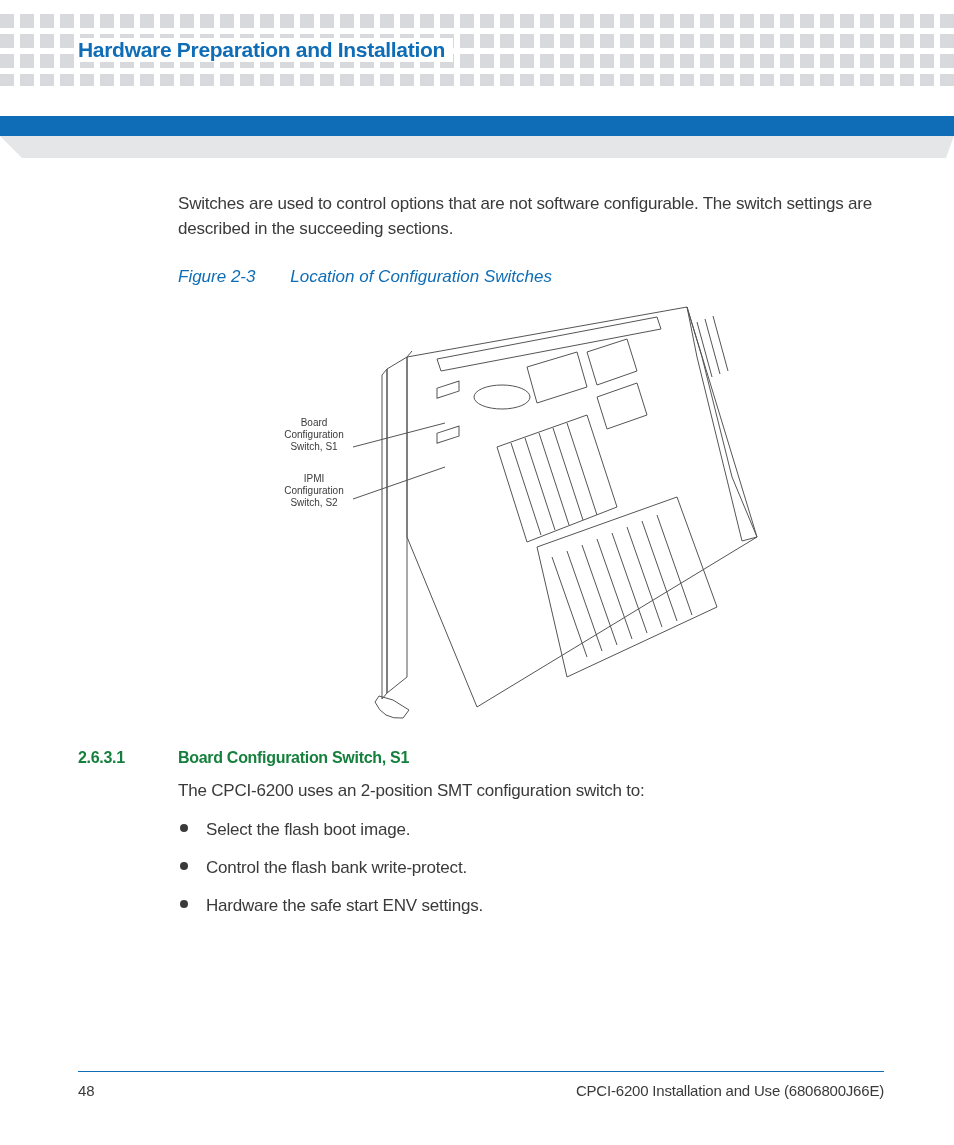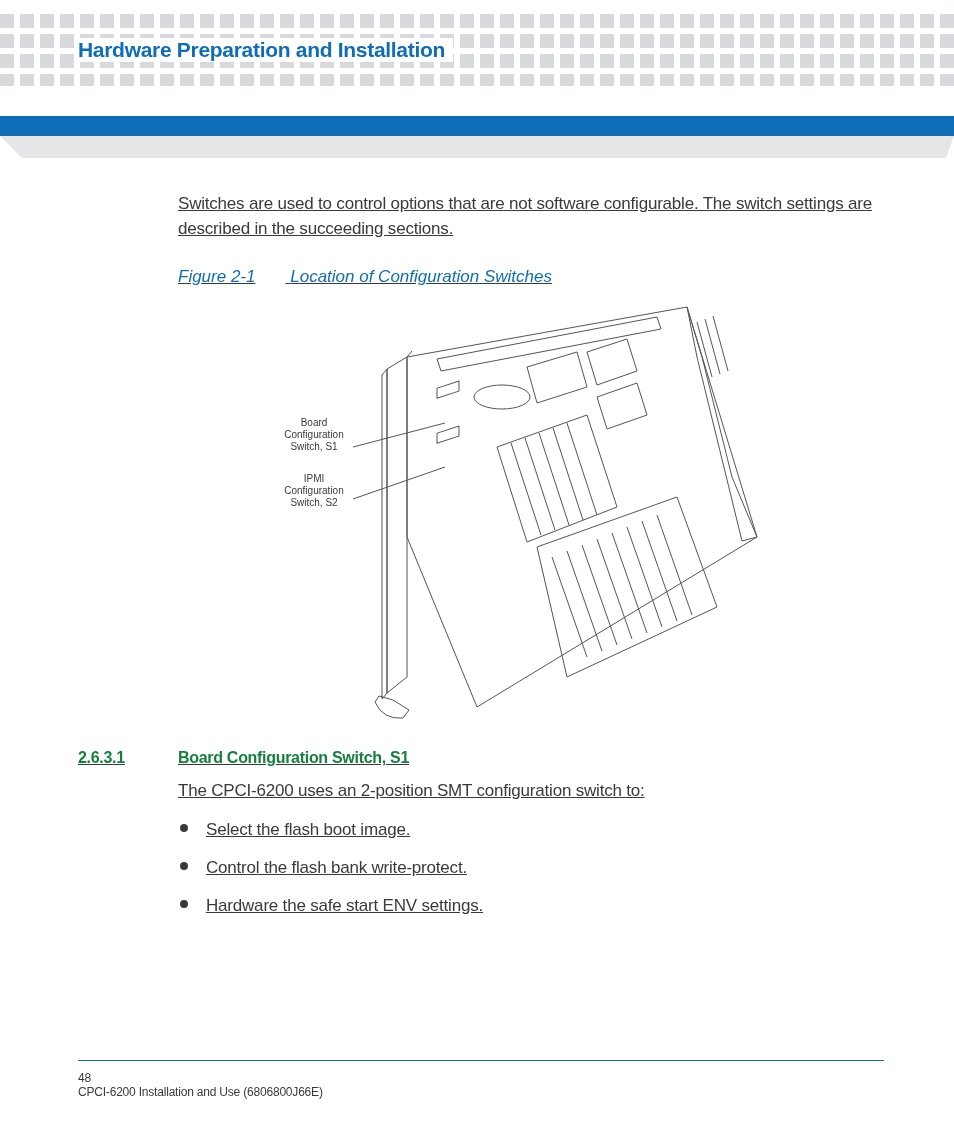--- a/index.html
+++ b/index.html
@@ -62,21 +62,20 @@
     left: 0; right: 0;
     top: 136px;
     height: 22px;
     z-index: 1;
   }
   .grey-shadow svg { display:block; }
   .content {
     margin-top: 130px;
     margin-left: 100px;
     margin-right: 8px;
-    text-decoration: underline;
   }
   .para {
     font-size: 17px;
     line-height: 1.45;
     color: #3a3a3a;
     letter-spacing: -0.2px;
   }
   .fig-caption {
     color: #0e6db6;
     font-style: italic;
@@ -125,23 +124,22 @@
     border-radius: 50%;
   }
   .footer {
     position: absolute;
     left: 78px; right: 70px;
     bottom: 46px;
     border-top: 1px solid #0e6db6;
     padding-top: 10px;
     display: flex;
     justify-content: space-between;
-    font-size: 12px;
+    font-size: 15px;
     letter-spacing:-0.2px;
-    flex-direction:column;
   }
   .callout-label {
     font-size: 10px;
     line-height: 1.2;
     text-align: center;
     position: absolute;
     color: #3a3a3a;
     width: 70px;
   }
 </style>
@@ -358,21 +356,21 @@
     </svg>
 </div>
 
 <div class="page">
   <div class="chapter-title">Hardware Preparation and Installation</div>
 
   <div class="content">
     <p class="para">Switches are used to control options that are not software configurable. The switch settings are described in the succeeding sections.</p>
 
     <div class="fig-caption">
-      <span class="num">Figure 2-1</span>
+      <span class="num">Figure 2-3</span>
       <span>Location of Configuration Switches</span>
     </div>
 
     <div class="figure-box">
 
       <svg width="480" height="430" viewBox="0 0 480 430">
         <g stroke="#555" stroke-width="1" fill="none" stroke-linejoin="round">
 
           <polygon points="120,60 400,10 470,240 190,410 120,240"></polygon>
 

